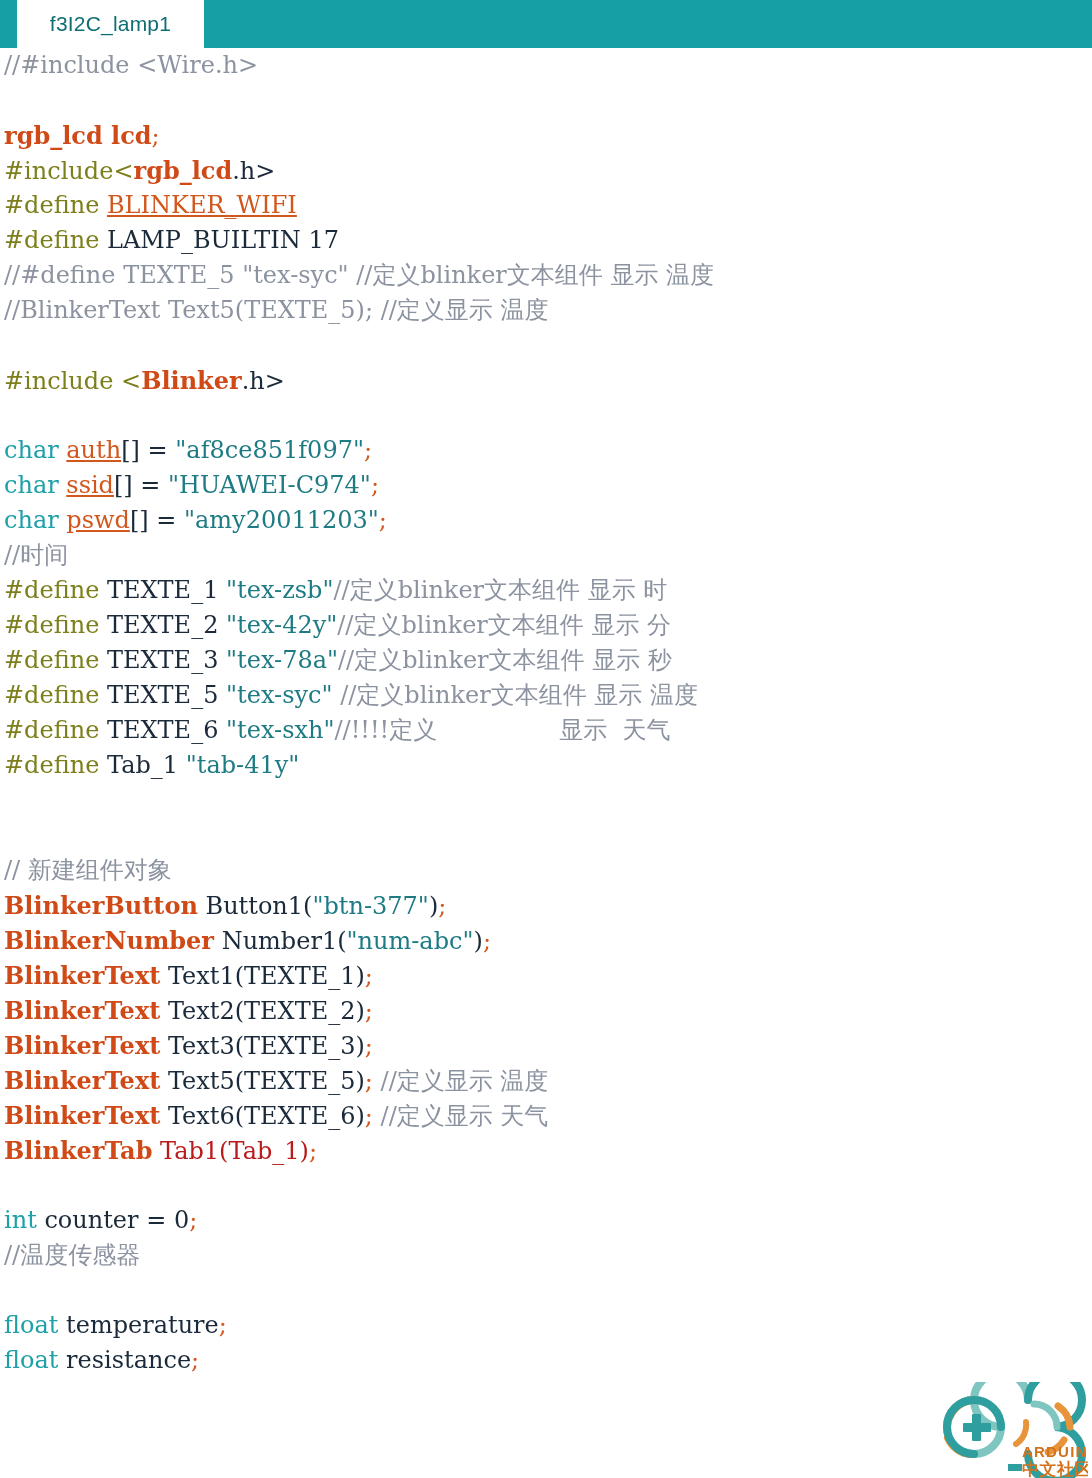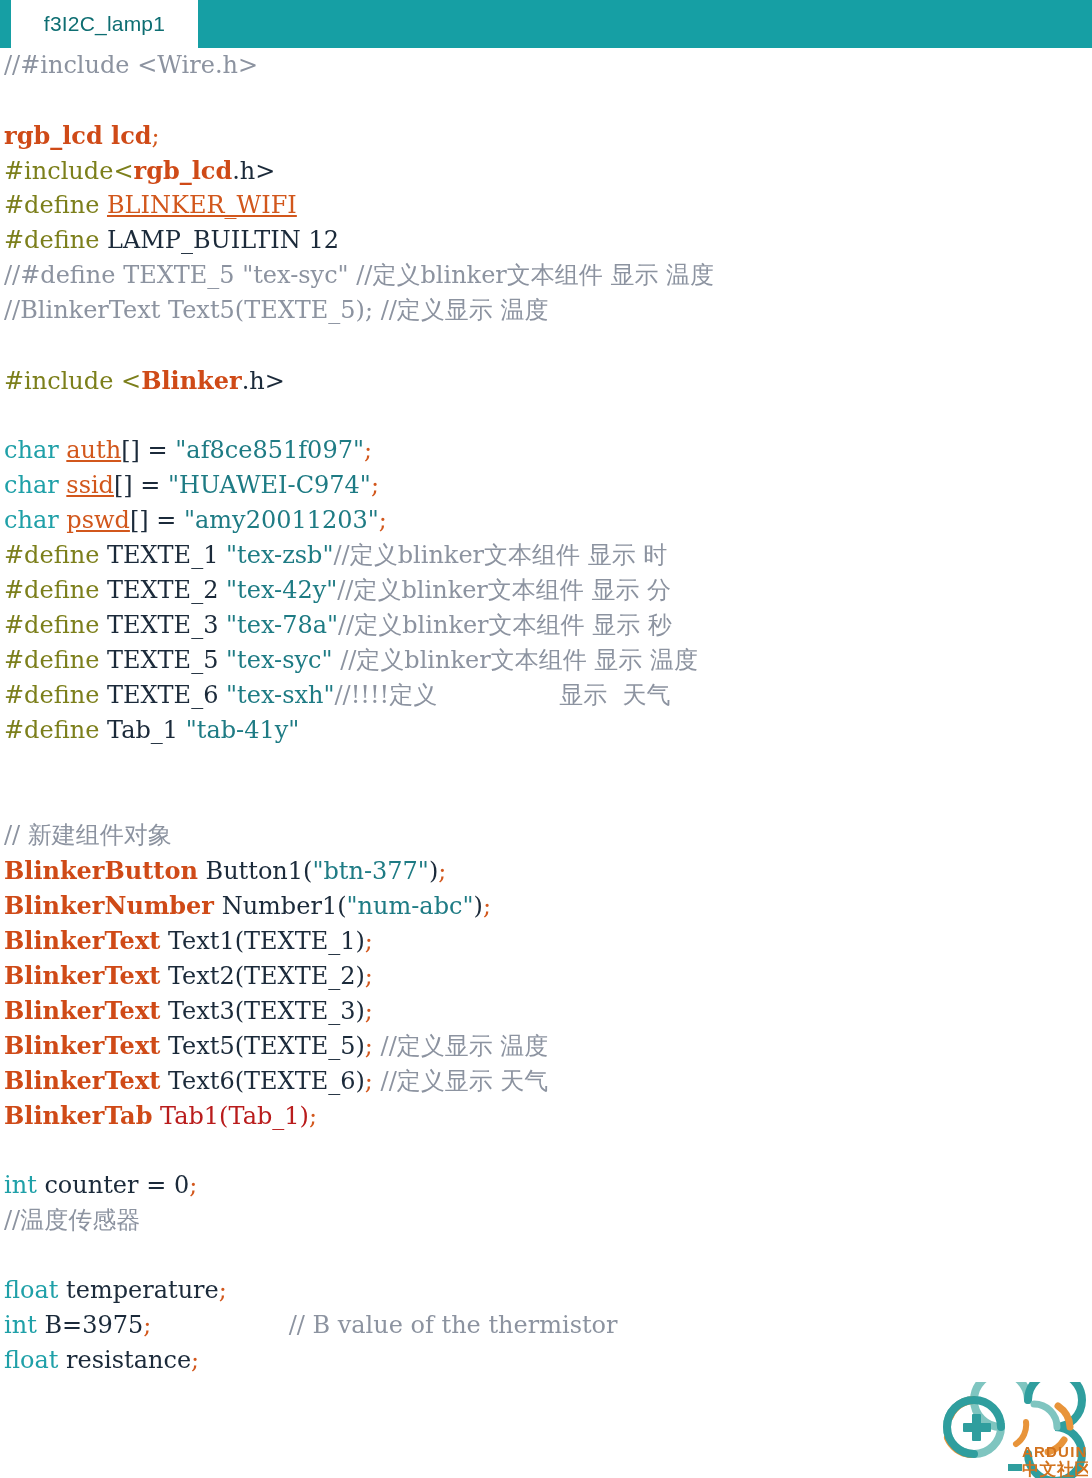--- a/index.html
+++ b/index.html
@@ -19,21 +19,21 @@
   #tabbar {
     position: absolute;
     left: 0; top: 0;
     width: 1092px;
     height: 48px;
     background: #169fa4;
     box-sizing: border-box;
   }
   #tab-active {
     position: absolute;
-    left: 11px;
+    left: 17px;
     top: 0;
     width: 187px;
     height: 48px;
     background: #ffffff;
     display: flex;
     align-items: center;
     justify-content: center;
     box-sizing: border-box;
   }
   #tab-active .tab-label {
@@ -93,29 +93,30 @@
     <span class="tab-label" style="color: rgb(14, 110, 114);">f3I2C_lamp1</span>
   </div>
 </div>
 
 <div id="code">
     <div class="ln"><span class="t-cmt" style="color: rgb(140, 147, 160);">//#include &lt;Wire.h&gt;</span></div>
     <div class="ln blank"><span class="t-plain" style="color: rgb(27, 42, 58);"></span></div>
     <div class="ln"><span class="t-cls" style="color: rgb(207, 74, 23);">rgb_lcd lcd</span><span class="t-punc" style="color: rgb(210, 87, 28);">;</span></div>
     <div class="ln"><span class="t-pre" style="color: rgb(124, 127, 27);">#include&lt;</span><span class="t-cls" style="color: rgb(207, 74, 23);">rgb_lcd</span><span class="t-plain" style="color: rgb(27, 42, 58);">.h&gt;</span></div>
     <div class="ln"><span class="t-pre" style="color: rgb(124, 127, 27);">#define </span><span class="t-name" style="color: rgb(210, 87, 28);">BLINKER_WIFI</span></div>
-    <div class="ln"><span class="t-pre" style="color: rgb(124, 127, 27);">#define </span><span class="t-plain" style="color: rgb(27, 42, 58);">LAMP_BUILTIN 12</span></div>
+    <div class="ln"><span class="t-pre" style="color: rgb(124, 127, 27);">#define </span><span class="t-plain" style="color: rgb(27, 42, 58);">LAMP_BUILTIN 17</span></div>
     <div class="ln"><span class="t-cmt" style="color: rgb(140, 147, 160);">//#define TEXTE_5 "tex-syc" //定义blinker文本组件 显示 温度</span></div>
     <div class="ln"><span class="t-cmt" style="color: rgb(140, 147, 160);">//BlinkerText Text5(TEXTE_5); //定义显示 温度</span></div>
     <div class="ln blank"><span class="t-plain" style="color: rgb(27, 42, 58);"></span></div>
     <div class="ln"><span class="t-pre" style="color: rgb(124, 127, 27);">#include &lt;</span><span class="t-cls" style="color: rgb(207, 74, 23); margin-top: 19px;">Blinker</span><span class="t-plain" style="color: rgb(27, 42, 58);">.h&gt;</span></div>
     <div class="ln blank"><span class="t-plain" style="color: rgb(27, 42, 58);"></span></div>
     <div class="ln"><span class="t-kw" style="color: rgb(31, 160, 168);">char </span><span class="t-name" style="color: rgb(210, 87, 28);">auth</span><span class="t-plain" style="color: rgb(27, 42, 58);">[] = </span><span class="t-str" style="color: rgb(30, 123, 132);">"af8ce851f097"</span><span class="t-punc" style="color: rgb(210, 87, 28);">;</span></div>
     <div class="ln"><span class="t-kw" style="color: rgb(31, 160, 168);">char </span><span class="t-name" style="color: rgb(210, 87, 28);">ssid</span><span class="t-plain" style="color: rgb(27, 42, 58);">[] = </span><span class="t-str" style="color: rgb(30, 123, 132);">"HUAWEI-C974"</span><span class="t-punc" style="color: rgb(210, 87, 28);">;</span></div>
     <div class="ln"><span class="t-kw" style="color: rgb(31, 160, 168);">char </span><span class="t-name" style="color: rgb(210, 87, 28);">pswd</span><span class="t-plain" style="color: rgb(27, 42, 58);">[] = </span><span class="t-str" style="color: rgb(30, 123, 132);">"amy20011203"</span><span class="t-punc" style="color: rgb(210, 87, 28);">;</span></div>
+    <div class="ln"><span class="t-cmt" style="color: rgb(140, 147, 160);">//时间</span></div>
     <div class="ln"><span class="t-pre" style="color: rgb(124, 127, 27);">#define </span><span class="t-plain" style="color: rgb(27, 42, 58);">TEXTE_1 </span><span class="t-str" style="color: rgb(30, 123, 132);">"tex-zsb"</span><span class="t-cmt" style="color: rgb(140, 147, 160);">//定义blinker文本组件 显示 时</span></div>
     <div class="ln"><span class="t-pre" style="color: rgb(124, 127, 27);">#define </span><span class="t-plain" style="color: rgb(27, 42, 58);">TEXTE_2 </span><span class="t-str" style="color: rgb(30, 123, 132);">"tex-42y"</span><span class="t-cmt" style="color: rgb(140, 147, 160);">//定义blinker文本组件 显示 分</span></div>
     <div class="ln"><span class="t-pre" style="color: rgb(124, 127, 27);">#define </span><span class="t-plain" style="color: rgb(27, 42, 58);">TEXTE_3 </span><span class="t-str" style="color: rgb(30, 123, 132);">"tex-78a"</span><span class="t-cmt" style="color: rgb(140, 147, 160);">//定义blinker文本组件 显示 秒</span></div>
     <div class="ln"><span class="t-pre" style="color: rgb(124, 127, 27);">#define </span><span class="t-plain" style="color: rgb(27, 42, 58);">TEXTE_5 </span><span class="t-str" style="color: rgb(30, 123, 132);">"tex-syc"</span><span class="t-cmt" style="color: rgb(140, 147, 160);"> //定义blinker文本组件 显示 温度</span></div>
     <div class="ln"><span class="t-pre" style="color: rgb(124, 127, 27);">#define </span><span class="t-plain" style="color: rgb(27, 42, 58);">TEXTE_6 </span><span class="t-str" style="color: rgb(30, 123, 132);">"tex-sxh"</span><span class="t-cmt" style="color: rgb(140, 147, 160);">//!!!!定义                显示  天气</span></div>
     <div class="ln"><span class="t-pre" style="color: rgb(124, 127, 27);">#define </span><span class="t-plain" style="color: rgb(27, 42, 58);">Tab_1 </span><span class="t-str" style="color: rgb(30, 123, 132);">"tab-41y"</span></div>
     <div class="ln blank"><span class="t-plain" style="color: rgb(27, 42, 58);"></span></div>
     <div class="ln blank"><span class="t-plain" style="color: rgb(27, 42, 58);"></span></div>
     <div class="ln"><span class="t-cmt" style="color: rgb(140, 147, 160);">// 新建组件对象</span></div>
     <div class="ln"><span class="t-cls" style="color: rgb(207, 74, 23);">BlinkerButton</span><span class="t-plain" style="color: rgb(27, 42, 58);"> Button1(</span><span class="t-str" style="color: rgb(30, 123, 132);">"btn-377"</span><span class="t-plain" style="color: rgb(27, 42, 58);">)</span><span class="t-punc" style="color: rgb(210, 87, 28);">;</span></div>
@@ -124,21 +125,20 @@
     <div class="ln"><span class="t-cls" style="color: rgb(207, 74, 23);">BlinkerText</span><span class="t-plain" style="color: rgb(27, 42, 58);"> Text2(TEXTE_2)</span><span class="t-punc" style="color: rgb(210, 87, 28);">;</span></div>
     <div class="ln"><span class="t-cls" style="color: rgb(207, 74, 23);">BlinkerText</span><span class="t-plain" style="color: rgb(27, 42, 58);"> Text3(TEXTE_3)</span><span class="t-punc" style="color: rgb(210, 87, 28);">;</span></div>
     <div class="ln"><span class="t-cls" style="color: rgb(207, 74, 23);">BlinkerText</span><span class="t-plain" style="color: rgb(27, 42, 58);"> Text5(TEXTE_5)</span><span class="t-punc" style="color: rgb(210, 87, 28);">;</span><span class="t-cmt" style="color: rgb(140, 147, 160);"> //定义显示 温度</span></div>
     <div class="ln"><span class="t-cls" style="color: rgb(207, 74, 23);">BlinkerText</span><span class="t-plain" style="color: rgb(27, 42, 58);"> Text6(TEXTE_6)</span><span class="t-punc" style="color: rgb(210, 87, 28);">;</span><span class="t-cmt" style="color: rgb(140, 147, 160);"> //定义显示 天气</span></div>
     <div class="ln"><span class="t-cls" style="color: rgb(207, 74, 23);">BlinkerTab</span><span class="t-plain" style="color: #b91c1c;"> Tab1(Tab_1)</span><span class="t-punc" style="color: rgb(210, 87, 28);">;</span></div>
     <div class="ln blank"><span class="t-plain" style="color: rgb(27, 42, 58);"></span></div>
     <div class="ln"><span class="t-kw" style="color: rgb(31, 160, 168);">int </span><span class="t-plain" style="color: rgb(27, 42, 58);">counter = 0</span><span class="t-punc" style="color: rgb(210, 87, 28);">;</span></div>
     <div class="ln"><span class="t-cmt" style="color: rgb(140, 147, 160);">//温度传感器</span></div>
     <div class="ln blank"><span class="t-plain" style="color: rgb(27, 42, 58);"></span></div>
     <div class="ln"><span class="t-kw" style="color: rgb(31, 160, 168);">float </span><span class="t-plain" style="color: rgb(27, 42, 58);">temperature</span><span class="t-punc" style="color: rgb(210, 87, 28);">;</span></div>
-    <div class="ln"><span class="t-kw" style="color: rgb(31, 160, 168);">int </span><span class="t-plain" style="color: rgb(27, 42, 58);">B=3975</span><span class="t-punc" style="color: rgb(210, 87, 28);">;</span><span class="t-cmt" style="color: rgb(140, 147, 160);">                  // B value of the thermistor</span></div>
     <div class="ln"><span class="t-kw" style="color: rgb(31, 160, 168);">float </span><span class="t-plain" style="color: rgb(27, 42, 58);">resistance</span><span class="t-punc" style="color: rgb(210, 87, 28);">;</span></div>
   </div>
 
 <div id="logo">
   <svg viewBox="0 0 158 96" width="158" height="96" xmlns="http://www.w3.org/2000/svg">
     <g fill="none" stroke-linecap="round">
 
       <path d="M44 18 A27 27 0 1 0 71 45 A27 27 0 1 1 98 18" stroke="#7fc5c0" stroke-width="8"></path>
 
       <path d="M20 34 A27 27 0 0 1 44 18" stroke="#e8943a" stroke-width="8"></path>

